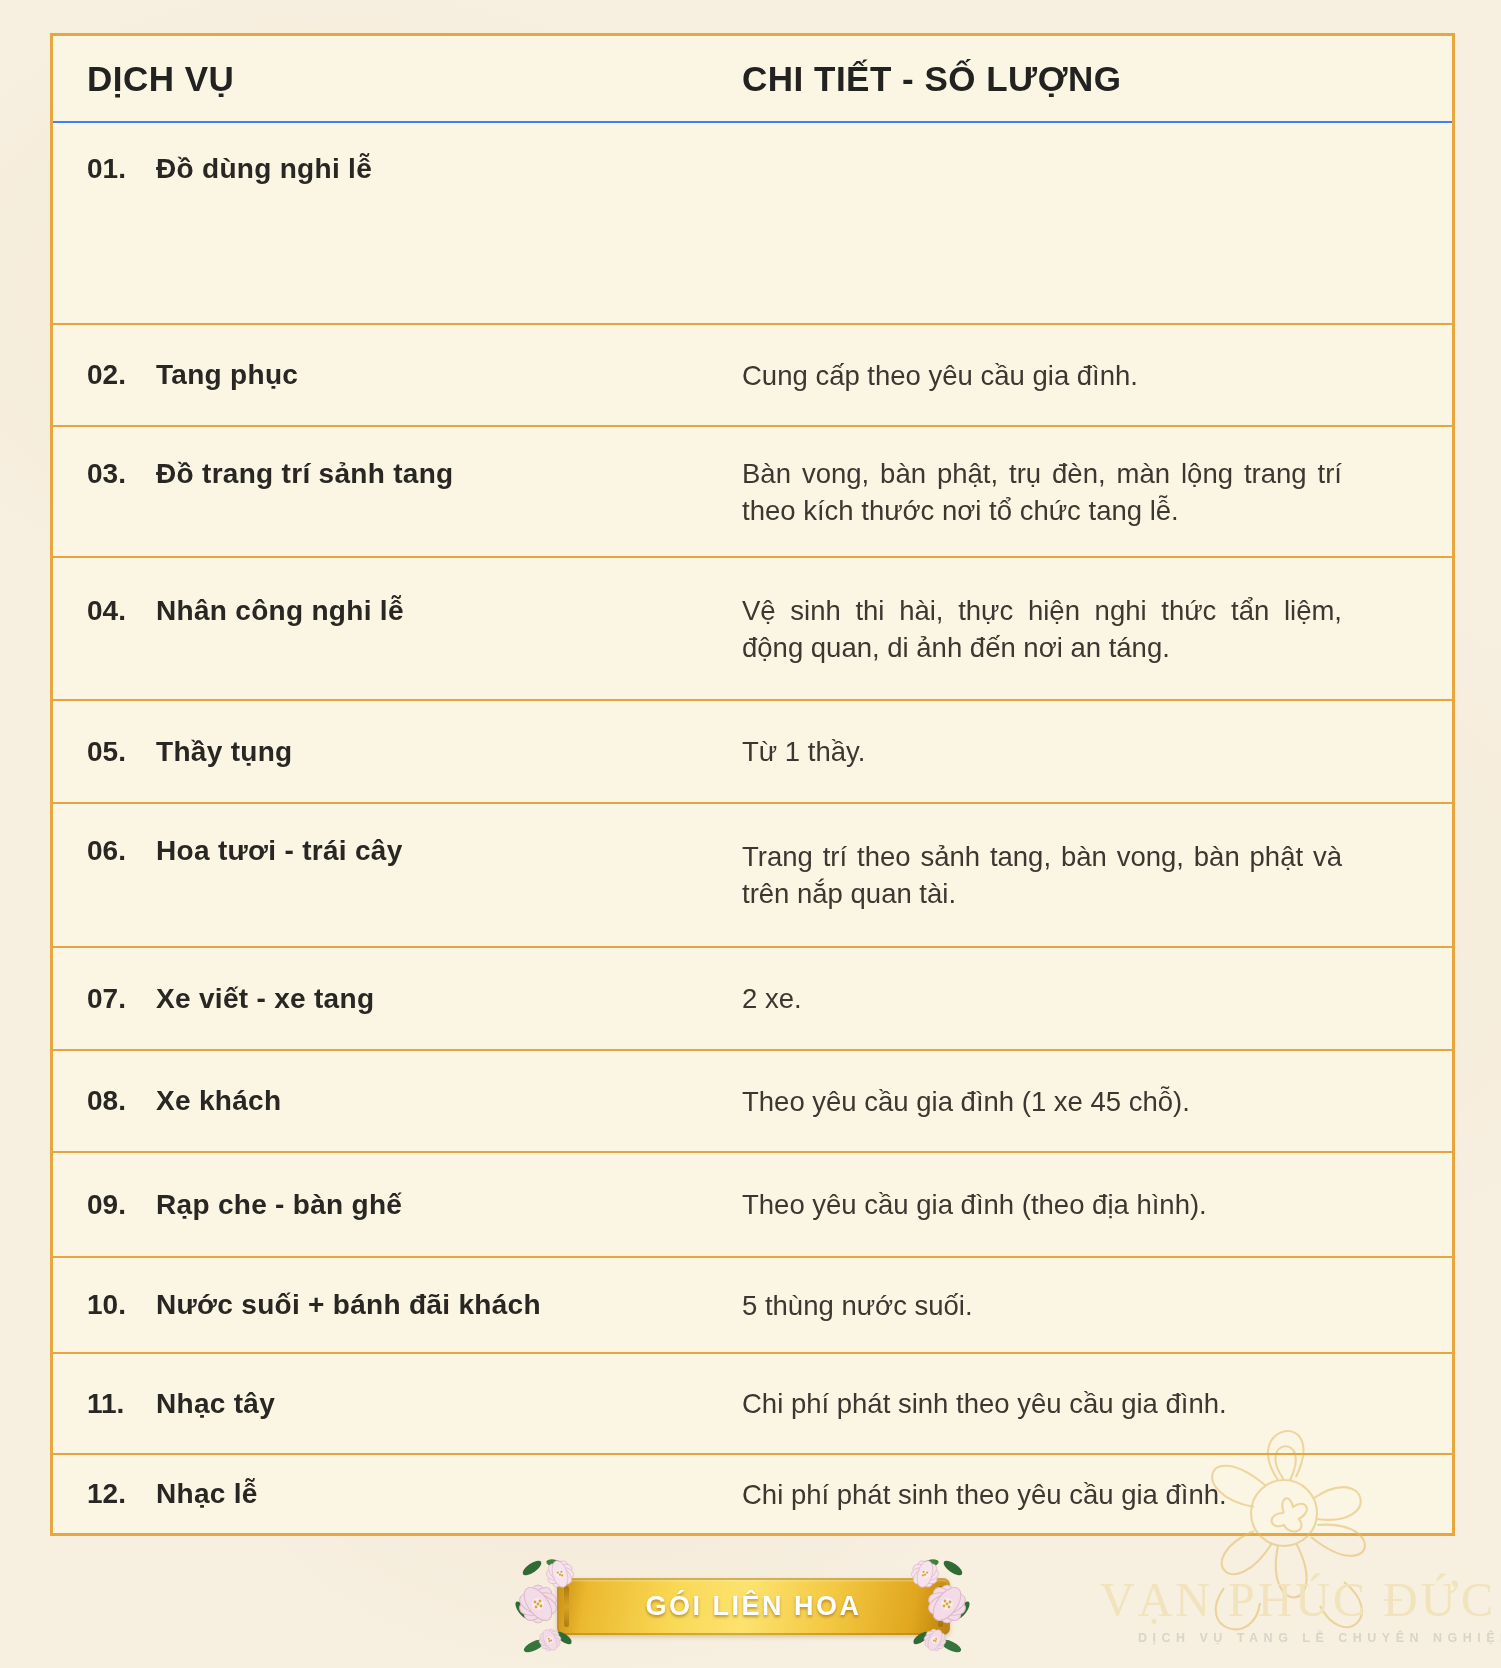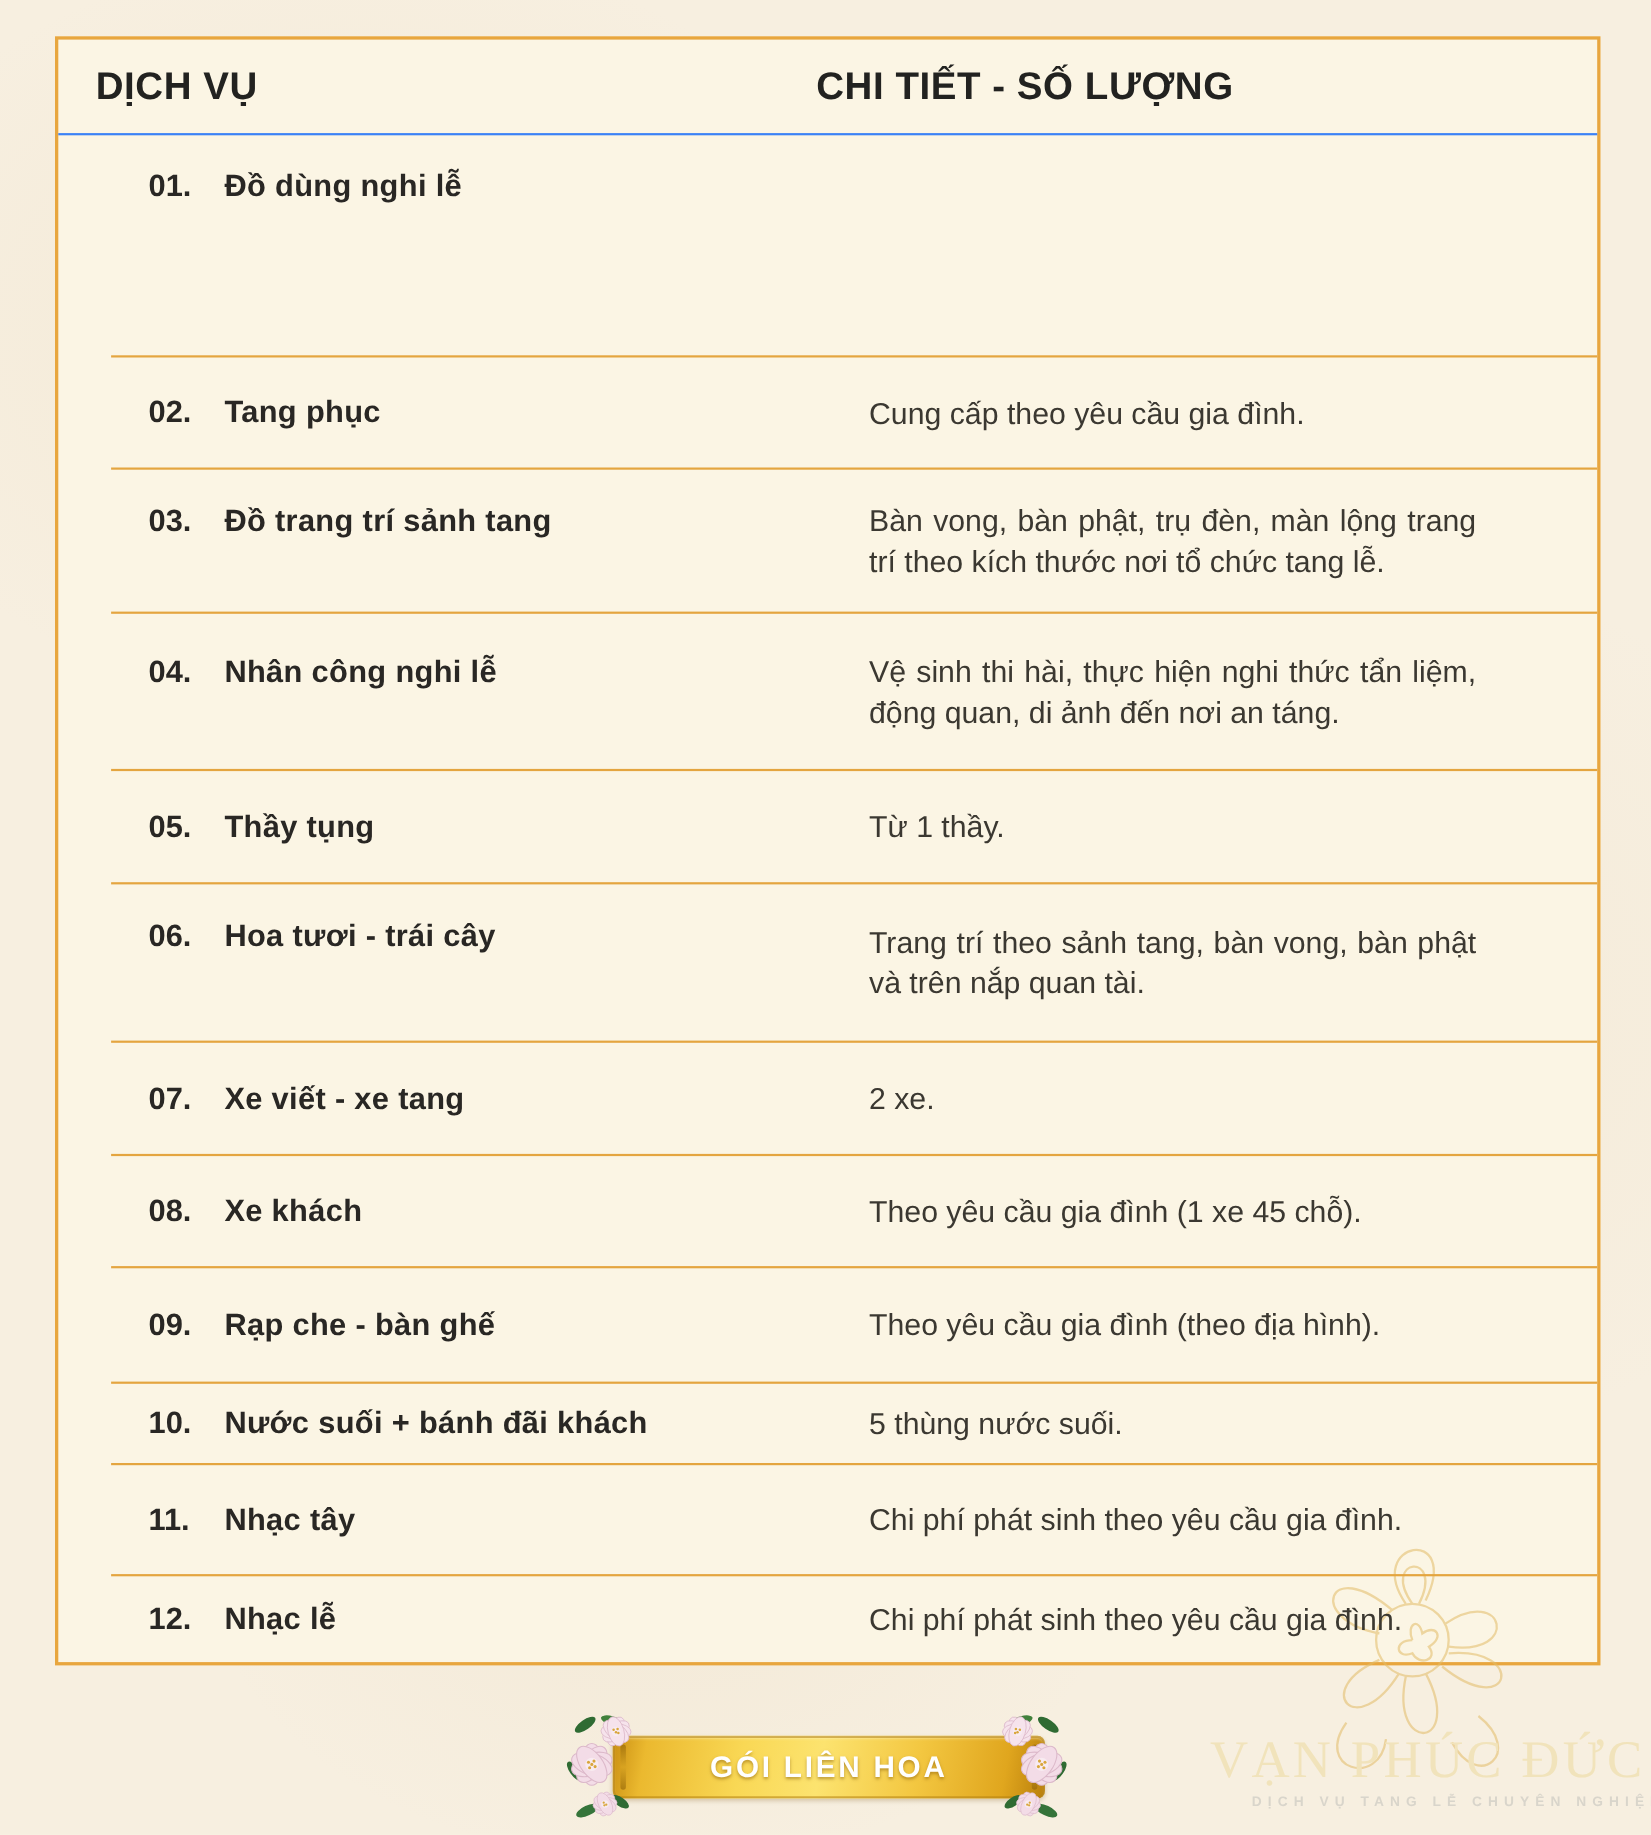--- a/index.html
+++ b/index.html
@@ -37,32 +37,32 @@
     width:689px; padding-left:34px;
     font-size:35px; font-weight:bold; letter-spacing:.5px; color:#222220;
   }
   .t-head .col2{
     flex:1;
     font-size:35px; font-weight:bold; letter-spacing:.5px; color:#222220;
   }
   .t-row{
     display:flex;
     border-bottom:2px solid #E4A53F;
-    position:relative; z-index:1;margin-left:48px;
+    position:relative; z-index:1;
   }
   .rows .t-row:nth-child(1){ height:202px; }
   .rows .t-row:nth-child(2){ height:102px; }
   .rows .t-row:nth-child(3){ height:131px; }
   .rows .t-row:nth-child(4){ height:143px; }
   .rows .t-row:nth-child(5){ height:103px; }
   .rows .t-row:nth-child(6){ height:144px; }
   .rows .t-row:nth-child(7){ height:103px; }
   .rows .t-row:nth-child(8){ height:102px; }
   .rows .t-row:nth-child(9){ height:105px; }
-  .rows .t-row:nth-child(10){ height:74px; }
+  .rows .t-row:nth-child(10){ height:96px; }
   .rows .t-row:nth-child(11){ height:101px; }
   .rows .t-row:nth-child(12){ height:78px; border-bottom:none; }
 
   .cell-service{
     width:689px; padding-left:34px;
     display:flex; align-items:center;
     color:#292724;
   }
   .cell-service .num{
     width:69px; flex:none;

